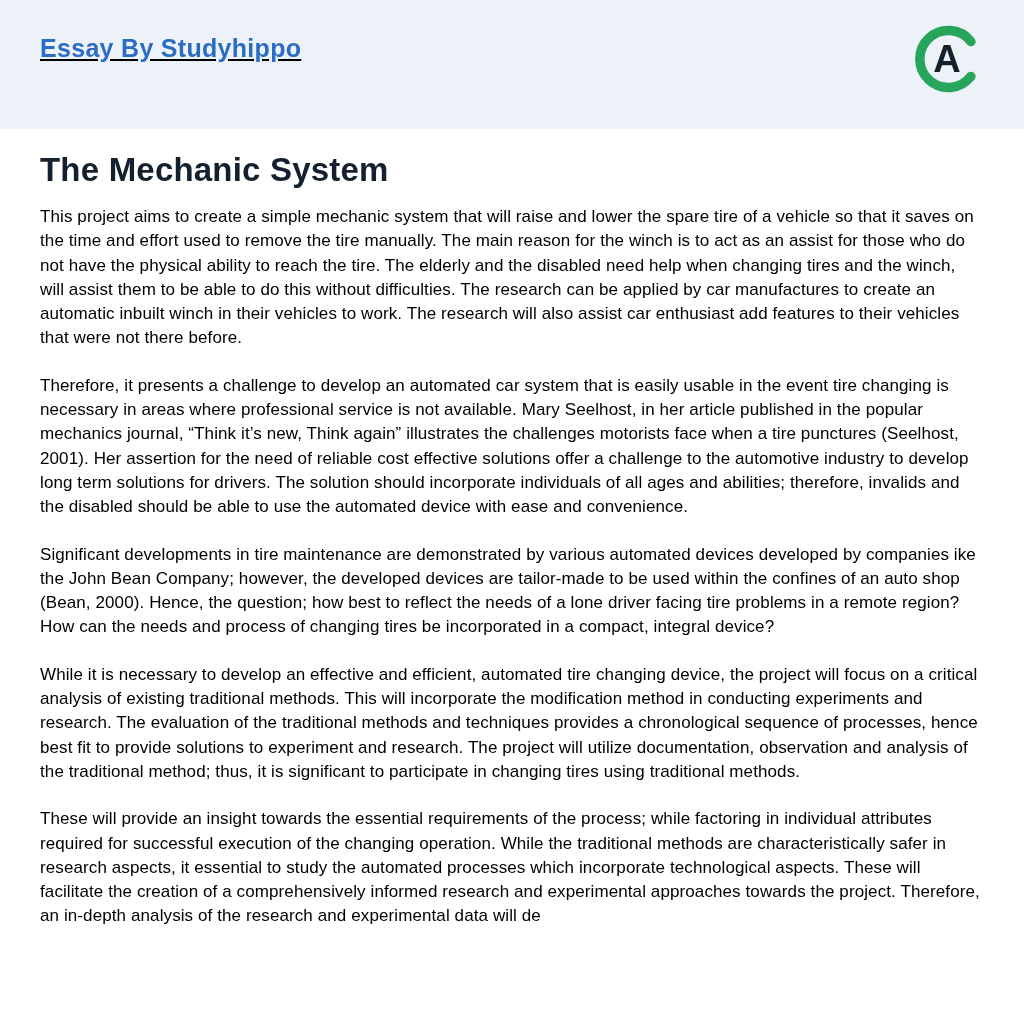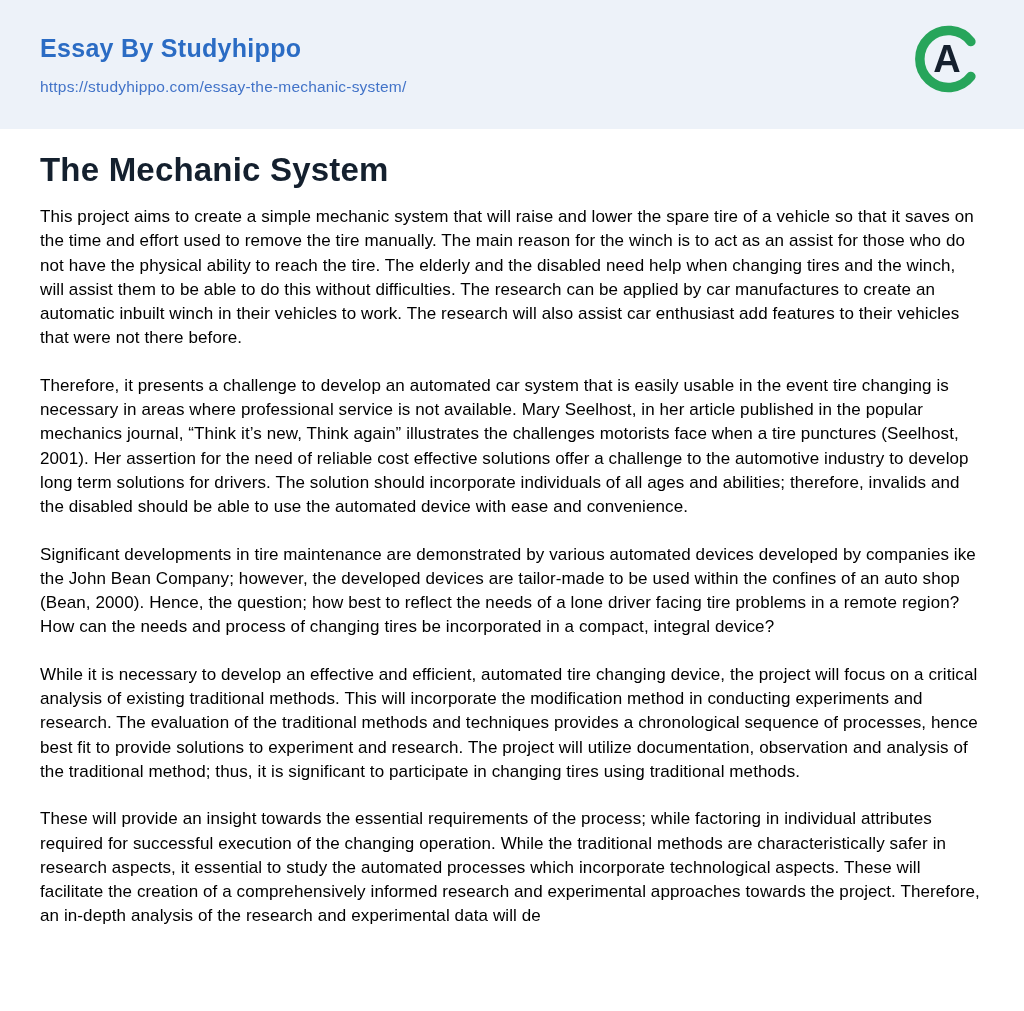--- a/index.html
+++ b/index.html
@@ -13,21 +13,21 @@
 
   
   .header {
     background: #edf2f9;
     height: 129px;
     padding: 34px 38px 0 40px;
     display: flex;
     justify-content: space-between;
     align-items: flex-start;
   }
-  .header-text { display: flex; flex-direction: column; }
+  .header-text { display: flex; flex-direction: row; text-decoration: underline; }
   .site-title {
     color: #2b6cc4;
     font-size: 25px;
     font-weight: 700;
     letter-spacing: 0.3px;
   }
   .source-url {
     margin-top: 15px;
     color: #4273c8;
     font-size: 15.5px;
@@ -60,21 +60,20 @@
     letter-spacing: 0.1px;
     margin-bottom: 23px;
   }
 </style>
 </head>
 <body>
 
 <header class="header">
   <div class="header-text">
     <div class="site-title">Essay By Studyhippo</div>
-    <a class="source-url">https://studyhippo.com/essay-the-mechanic-system/</a>
   </div>
   <div class="logo">
     <svg width="74" height="74" viewBox="0 0 74 74" aria-hidden="true">
 
       <path d="M 58.9 19.6 A 28.5 28.5 0 1 0 58.9 54.4" fill="none" stroke="#27a55b" stroke-width="9.5" stroke-linecap="round"></path>
       <text x="35" y="50" font-family="Liberation Sans, DejaVu Sans, sans-serif" font-size="38" font-weight="bold" fill="#15202e" text-anchor="middle">A</text>
     </svg>
   </div>
 </header>
 

